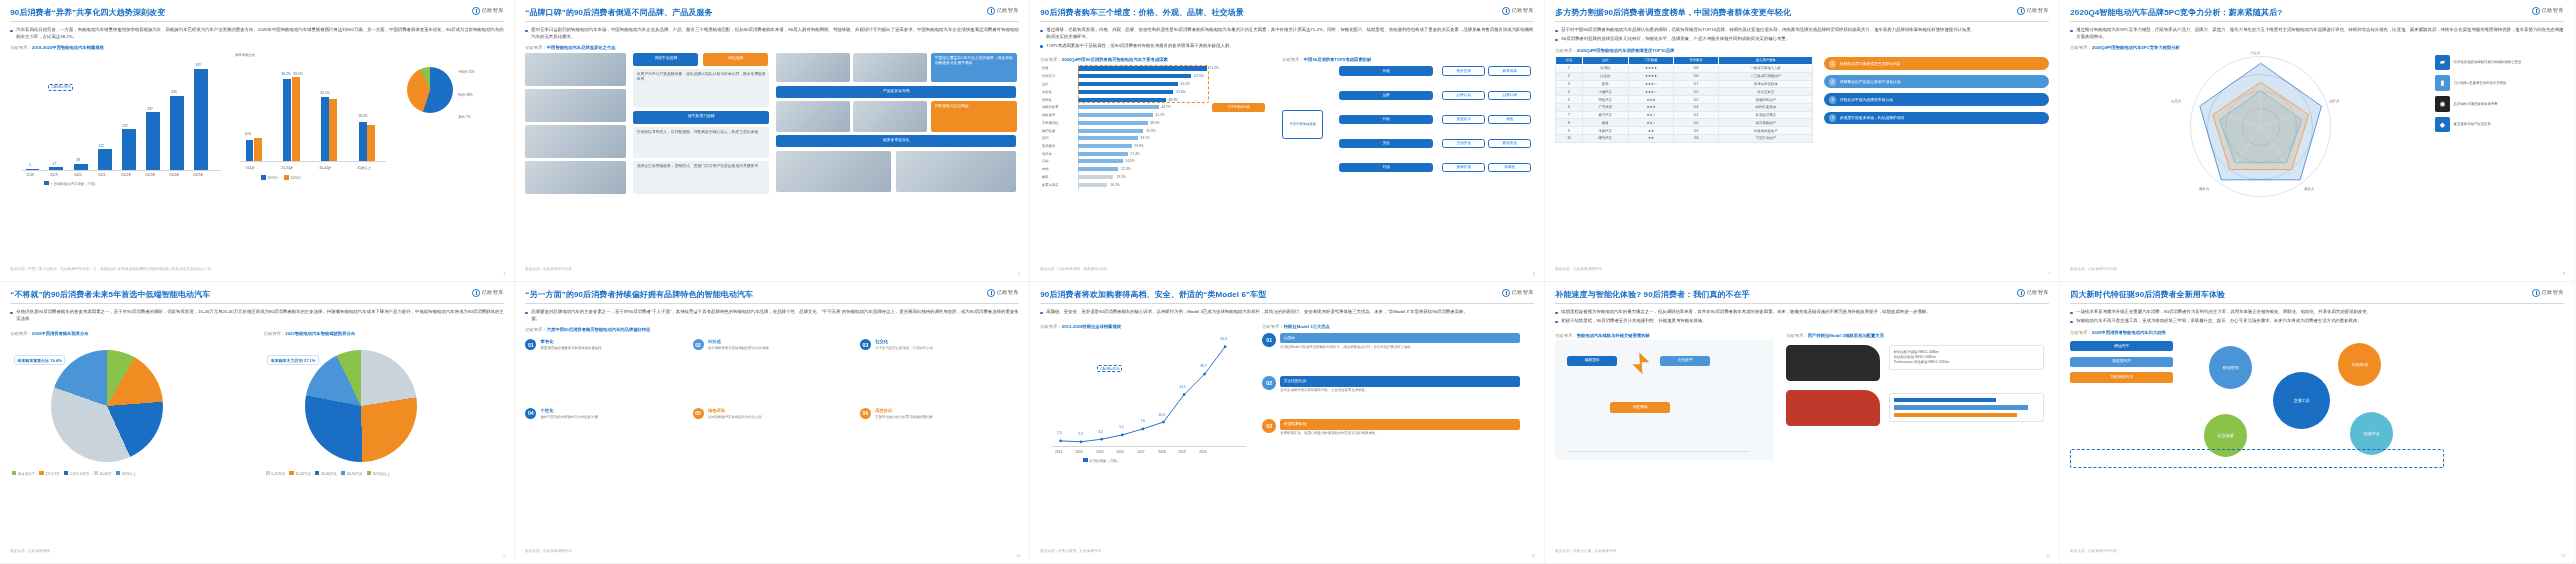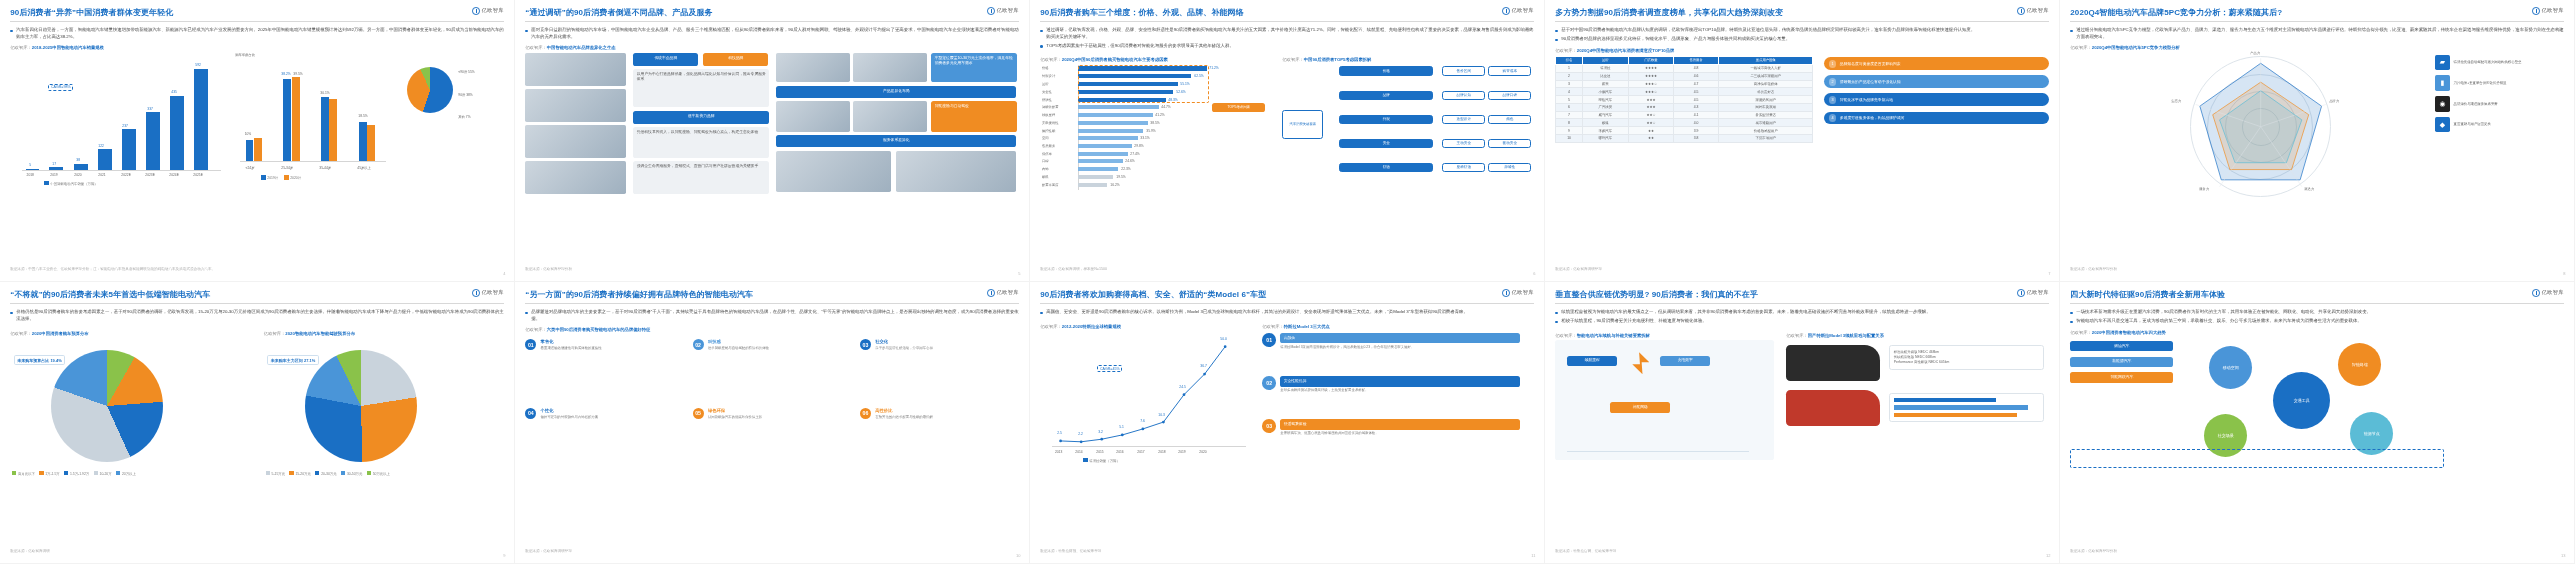--- a/index.html
+++ b/index.html
@@ -158,21 +158,21 @@
     position: absolute; font-size: 4px; color: #1a6fc4; font-weight: bold;
     background: #fff; border: 0.4px solid #cfe0ef; padding: 1.3px 2.6px; border-radius: 1.7px;
   }
 </style>
 </head>
 <body>
 
 <div class="deck">
 
   <div class="slide">
-    <div class="slide-title">90后消费者“异养”中国消费者群体变更年轻化</div>
+    <div class="slide-title">90后消费者“异养”共享化四大趋势深刻改变</div>
     <div class="logo">
       <span class="logo-mark"></span>
       <span class="logo-text">亿欧智库</span>
     </div>
     <div class="title-rule"></div>
     <div class="bullets">
       <div class="bullet">
         <span class="dot"></span>
         <span class="txt">汽车新四化日趋完善，一方面，智能电动汽车销量快速增加带动新能源汽车、新能源汽车已经成为汽车产业发展的重要方向。2025年中国智能电动汽车销量规模预计将达到592万辆。另一方面，中国消费者群体变更年轻化，90后成为当前智能电动汽车的购车主力军，占比高达38.2%。</span>
       </div>
@@ -248,21 +248,21 @@
         <div class="lbl" style="left:60px;top:31px">90后 38%</div>
         <div class="lbl" style="left:60px;top:53px">其他 7%</div>
       </div>
     </div>
 
     <div class="footnote">数据来源：中国汽车工业协会、亿欧智库整理分析；注：智能电动汽车指具备智能网联功能的纯电动汽车及插电式混合动力汽车。</div>
     <div class="pagenum">4</div>
   </div>
 
   <div class="slide">
-    <div class="slide-title">“通过调研”的90后消费者倒逼不同品牌、产品及服务</div>
+    <div class="slide-title">“品牌口碑”的90后消费者倒逼不同品牌、产品及服务</div>
     <div class="logo">
       <span class="logo-mark"></span>
       <span class="logo-text">亿欧智库</span>
     </div>
     <div class="title-rule"></div>
     <div class="bullets">
       <div class="bullet">
         <span class="dot"></span>
         <span class="txt">面对竞争日益剧烈的智能电动汽车市场，中国智能电动汽车企业从品牌、产品、服务三个维度精准匹配，但从90后消费者购车来看，90后人群对智能网联、驾驶体验、外观设计等均提出了更高要求，中国智能电动汽车企业须快速满足消费者对智能电动汽车的无差异化需求。</span>
       </div>
@@ -301,21 +301,21 @@
         <div class="photo" style="position:absolute;left:0;top:98px;width:115px;height:41px"></div>
         <div class="photo" style="position:absolute;left:120px;top:98px;width:120px;height:41px"></div>
       </div>
     </div>
 
     <div class="footnote">数据来源：亿欧智库整理分析</div>
     <div class="pagenum">5</div>
   </div>
 
   <div class="slide">
-    <div class="slide-title">90后消费者购车三个维度：价格、外观、品牌、补能网络</div>
+    <div class="slide-title">90后消费者购车三个维度：价格、外观、品牌、社交场景</div>
     <div class="logo">
       <span class="logo-mark"></span>
       <span class="logo-text">亿欧智库</span>
     </div>
     <div class="title-rule"></div>
     <div class="bullets">
       <div class="bullet">
         <span class="dot"></span>
         <span class="txt">通过调研，亿欧智库发现，价格、外观、品牌、安全性和舒适性是90后消费者购买智能电动汽车最关注的五大因素，其中价格关注度高达71.2%。同时，智能化配置、续航里程、充电便利性也构成了重要的决策要素，品牌形象与售后服务则成为影响最终购买决策的关键环节。</span>
       </div>
@@ -405,21 +405,21 @@
           <div class="flowbox" style="position:absolute;left:160px;top:98px;width:43px">座椅舒适</div>
           <div class="flowbox" style="position:absolute;left:206px;top:98px;width:43px">静谧性</div>
         </div>
       </div>
     </div>
     <div class="footnote">数据来源：亿欧智库调研，样本量N=1500</div>
     <div class="pagenum">6</div>
   </div>
 
   <div class="slide">
-    <div class="slide-title">多方势力割据90后消费者调查度榜单，共享化四大趋势深刻改变</div>
+    <div class="slide-title">多方势力割据90后消费者调查度榜单，中国消费者群体变更年轻化</div>
     <div class="logo">
       <span class="logo-mark"></span>
       <span class="logo-text">亿欧智库</span>
     </div>
     <div class="title-rule"></div>
     <div class="bullets">
       <div class="bullet">
         <span class="dot"></span>
         <span class="txt">基于对中国90后消费者智能电动汽车品牌认知度的调研，亿欧智库梳理出TOP10品牌。特斯拉及比亚迪位居头部，传统豪华品牌凭借品牌积淀同样获得较高关注，造车新势力品牌则依靠智能化标签快速提升认知度。</span>
       </div>
@@ -798,21 +798,21 @@
             </div>
           </div>
         </div>
       </div>
     </div>
     <div class="footnote">数据来源：特斯拉财报、亿欧智库整理</div>
     <div class="pagenum">11</div>
   </div>
 
   <div class="slide">
-    <div class="slide-title">垂直整合供应链优势明显? 90后消费者：我们真的不在乎</div>
+    <div class="slide-title">补能速度与智能化体验? 90后消费者：我们真的不在乎</div>
     <div class="logo">
       <span class="logo-mark"></span>
       <span class="logo-text">亿欧智库</span>
     </div>
     <div class="title-rule"></div>
     <div class="bullets">
       <div class="bullet">
         <span class="dot"></span>
         <span class="txt">续航里程曾被视为智能电动汽车的最大痛点之一，但从调研结果来看，其并非90后消费者购车考虑的首要因素。未来，随着充电基础设施的不断完善与补能效率提升，续航焦虑将进一步缓解。</span>
       </div>

